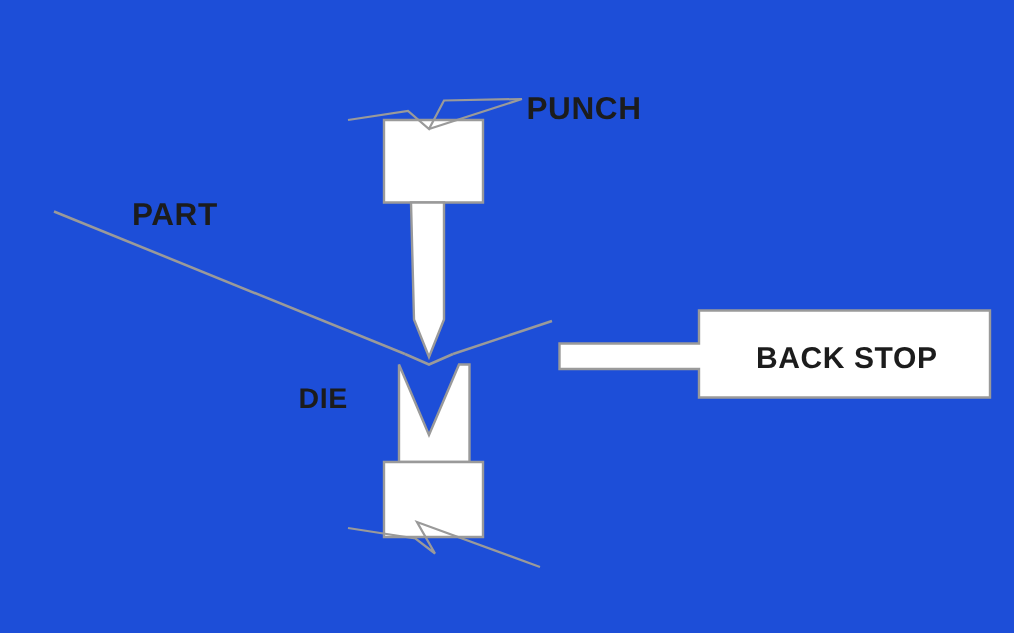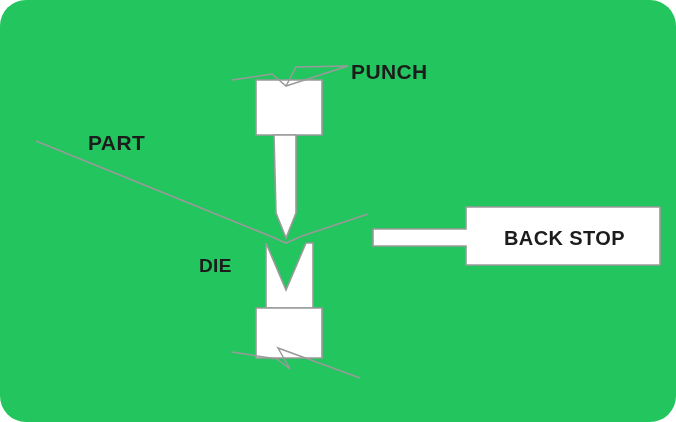--- a/index.html
+++ b/index.html
@@ -4,24 +4,23 @@
 <style>
   html, body {
     margin: 0;
     padding: 0;
     background: #ffffff;
   }
   #diagram-root {
     position: relative;
     width: 676px;
     height: 422px;
-    background: #22c55e;
+    background: #1d4ed8;
     font-family: "Liberation Sans", sans-serif;
     overflow: hidden;
-    border-radius: 26px;
   }
   #press-brake-svg {
     position: absolute;
     left: 0;
     top: 0;
     width: 676px;
     height: 422px;
     display: block;
   }
   .part-line,

